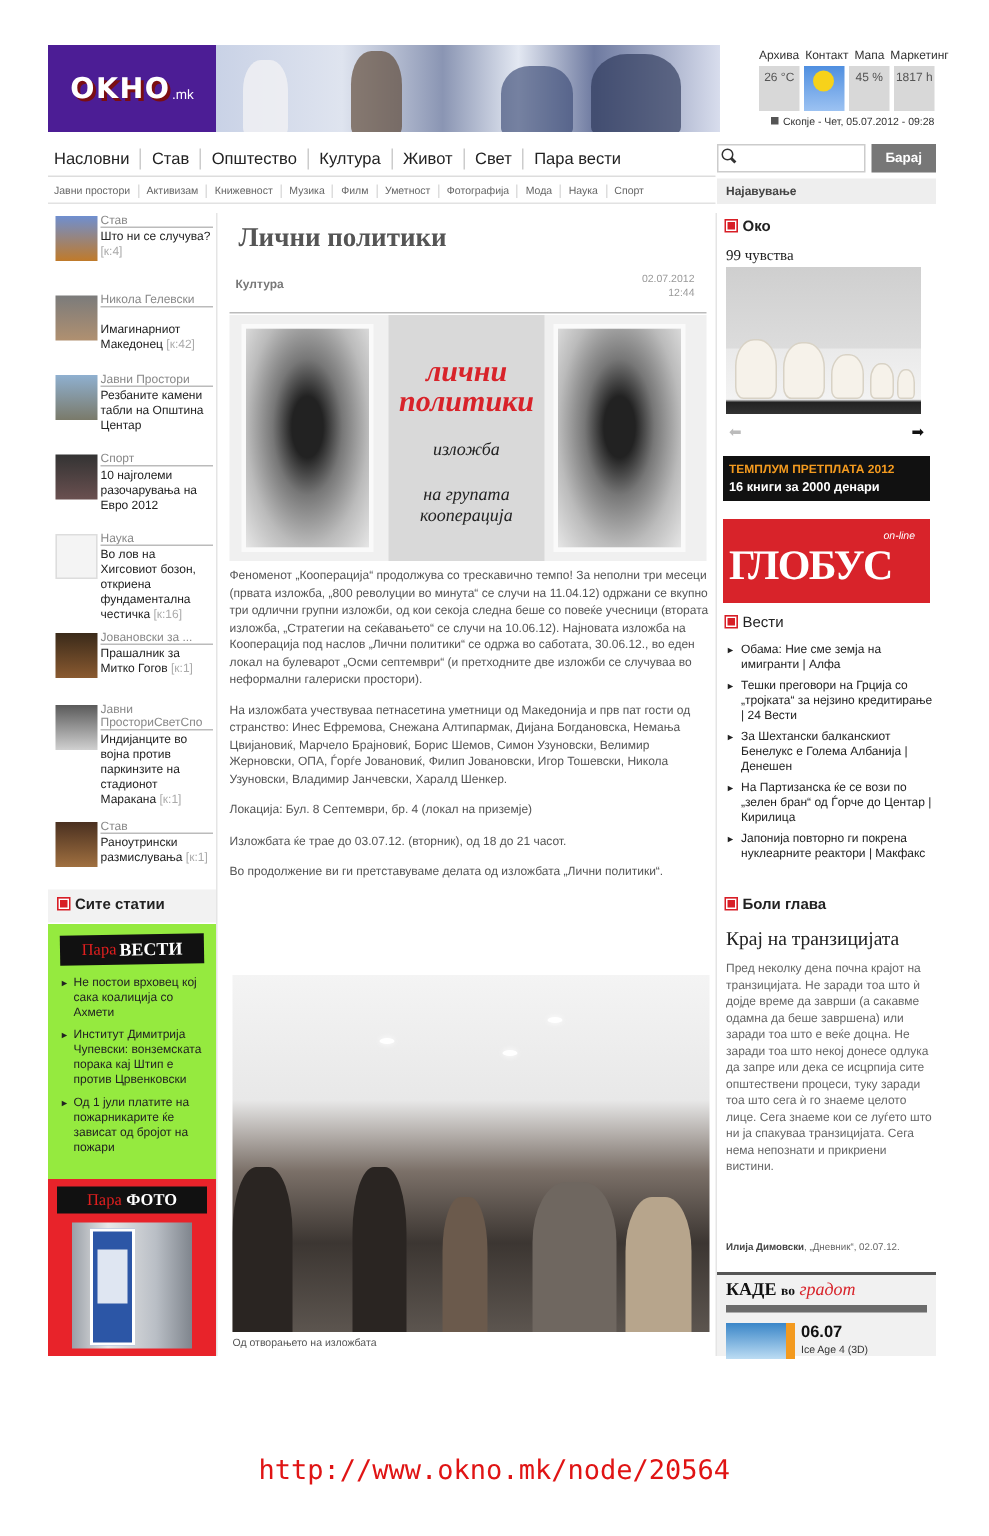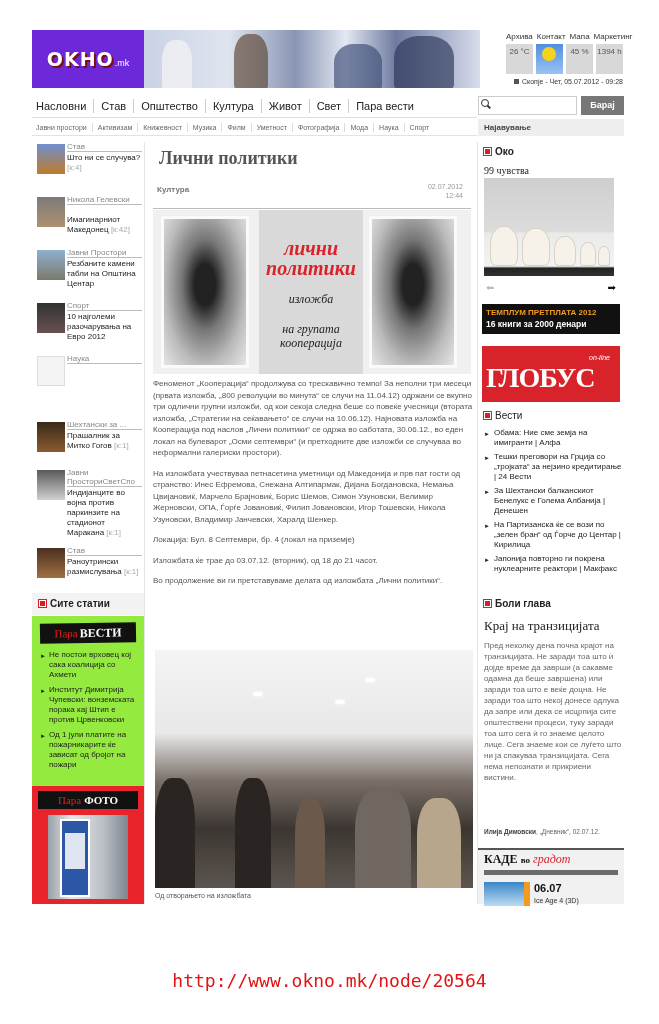--- a/index.html
+++ b/index.html
@@ -1,20 +1,20 @@
 <!DOCTYPE html>
 <html><head>
 <meta charset="utf-8">
 <style>
   * { box-sizing: border-box; margin: 0; padding: 0; }
   body { width: 659px; height: 1024px; background: #fff; font-family: "Liberation Sans", sans-serif; color: #333; position: relative; overflow: hidden; }
   .page { position: absolute; left: 32px; top: 30px; width: 592px; }
   
   .header { position: relative; height: 60px; }
-  .logo { position: absolute; left: 0; top: 0; width: 112px; height: 58px; background: #6d28d9; display: flex; align-items: center; justify-content: center; }
+  .logo { position: absolute; left: 0; top: 0; width: 112px; height: 58px; background: #4c1d95; display: flex; align-items: center; justify-content: center; }
   .logo-text { font-family: "DejaVu Sans", sans-serif; font-weight: bold; font-size: 19px; color: #fff; letter-spacing: 1px; text-shadow: 2px 2px 0 #7a0e12; }
   .logo-mk { font-size: 9px; color: #fff; margin-left: 1px; margin-top: 8px; }
   .banner { position: absolute; left: 112px; top: 0; width: 336px; height: 58px; background: linear-gradient(90deg, #c9d2e6 0%, #dfe4ef 25%, #8a95b3 45%, #e3e8f2 60%, #6e7aa0 75%, #d8dded 100%); overflow: hidden; }
   .banner .fig { position: absolute; background: #3b4a75; opacity: .65; border-radius: 40% 40% 10% 10%; }
   .toplinks { position: absolute; left: 474px; top: 2px; font-size: 8px; color: #333; display: flex; gap: 4px; white-space: nowrap; }
   .weather { position: absolute; left: 474px; top: 14px; display: flex; gap: 3px; }
   .wbox { width: 27px; height: 30px; background: #d8d8d8; font-size: 8px; color: #555; text-align: center; padding-top: 3px; overflow: hidden; white-space: nowrap; }
   .wbox.sun { background: linear-gradient(#4f8fe0, #9cc2f2); position: relative; }
   .wbox.sun::after { content: ""; position: absolute; left: 6px; top: 3px; width: 14px; height: 14px; border-radius: 50%; background: #f7d21a; }
   .location { position: absolute; left: 482px; top: 48px; font-size: 7px; color: #333; white-space: nowrap; }
@@ -127,21 +127,21 @@
     <div class="toplinks">
       <span>Архива</span>
       <span>Контакт</span>
       <span>Мапа</span>
       <span>Маркетинг</span>
     </div>
     <div class="weather">
       <div class="wbox">26 °C</div>
       <div class="wbox sun"></div>
       <div class="wbox">45 %</div>
-      <div class="wbox">1394 h</div>
+      <div class="wbox">1817 h</div>
     </div>
     <div class="location">Скопје - Чет, 05.07.2012 - 09:28</div>
   </div>
 
   <div class="nav">
     <span class="nav-item">Насловни</span>
     <span class="nav-item">Став</span>
     <span class="nav-item">Општество</span>
     <span class="nav-item">Култура</span>
     <span class="nav-item">Живот</span>
@@ -183,24 +183,25 @@
       <div class="ltitle" style="top:11px;"><span>Резбаните камени табли на Општина Центар</span></div>
     </div>
     <div class="lteaser">
       <div class="lthumb" style="background:linear-gradient(#333,#6a5050);"></div>
       <div class="lcat">Спорт</div>
       <div class="ltitle" style="top:11px;"><span>10 најголеми разочарувања на Евро 2012</span></div>
     </div>
     <div class="lteaser" style="height:62px;">
       <div class="lthumb" style="background:#f4f4f4;border:1px solid #ddd;"></div>
       <div class="lcat">Наука</div>
+      <div class="ltitle" style="top:11px;"><span>Во лов на Хигсовиот бозон, откриена фундаментална честичка</span> <span class="lcount">[к:16]</span></div>
     </div>
     <div class="lteaser" style="height:44px;">
       <div class="lthumb" style="background:linear-gradient(#3a2a1a,#8a5a30);"></div>
-      <div class="lcat">Шехтански за ...</div>
+      <div class="lcat">Јовановски за ...</div>
       <div class="ltitle" style="top:11px;"><span>Прашалник за Митко Гогов</span> <span class="lcount">[к:1]</span></div>
     </div>
     <div class="lteaser" style="height:74px;">
       <div class="lthumb" style="background:linear-gradient(#5a5a5a,#d0d0d0);"></div>
       <div class="lcat">Јавни ПросториСветСпо</div>
       <div class="ltitle" style="top:20px;"><span>Индијанците во војна против паркинзите на стадионот Маракана</span> <span class="lcount">[к:1]</span></div>
     </div>
     <div class="lteaser">
       <div class="lthumb" style="background:linear-gradient(#4a3020,#a07040);"></div>
       <div class="lcat">Став</div>

